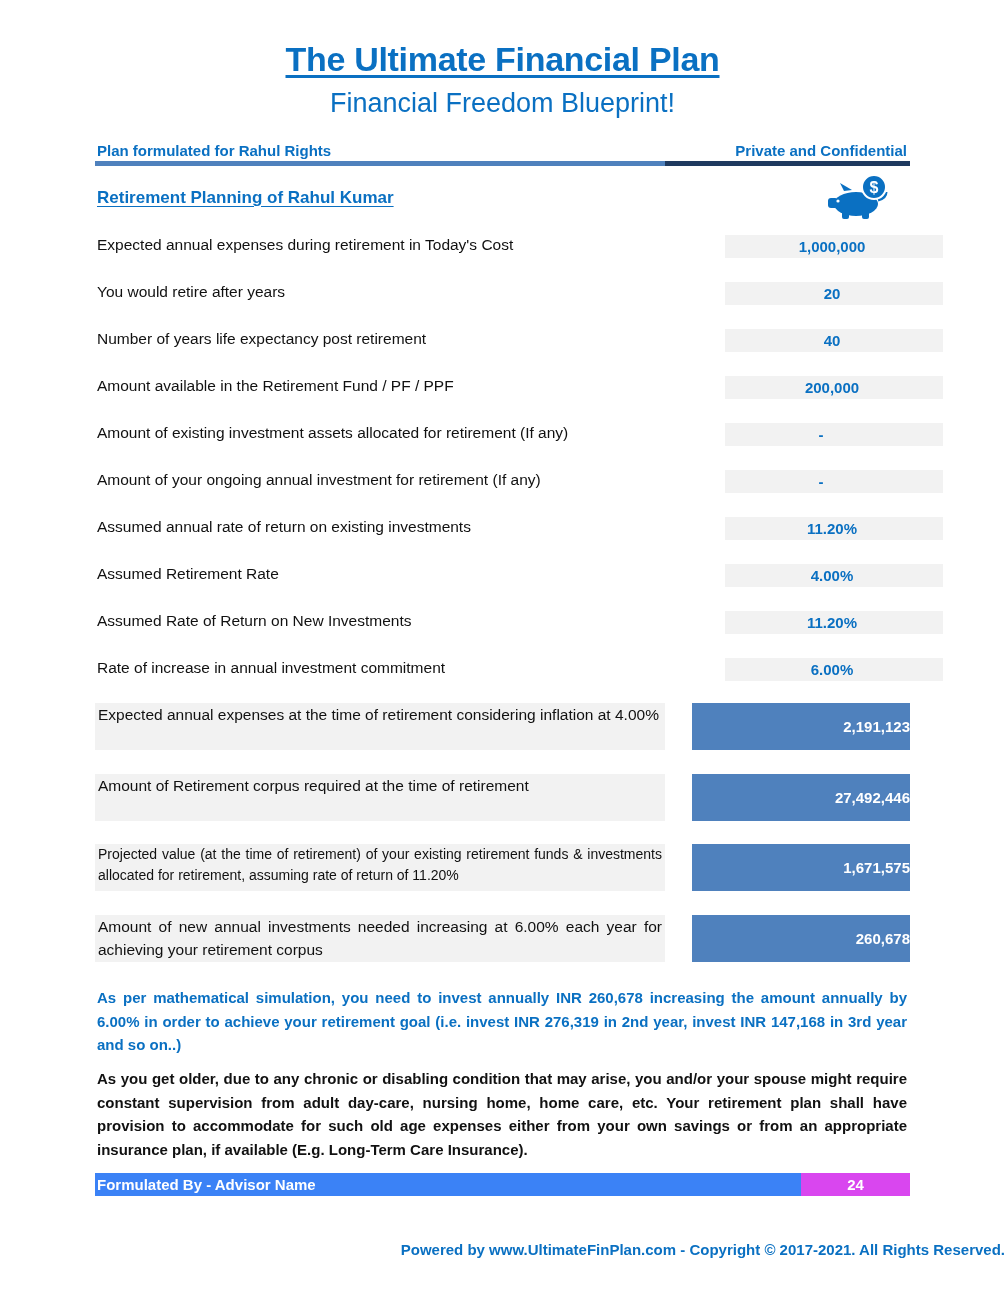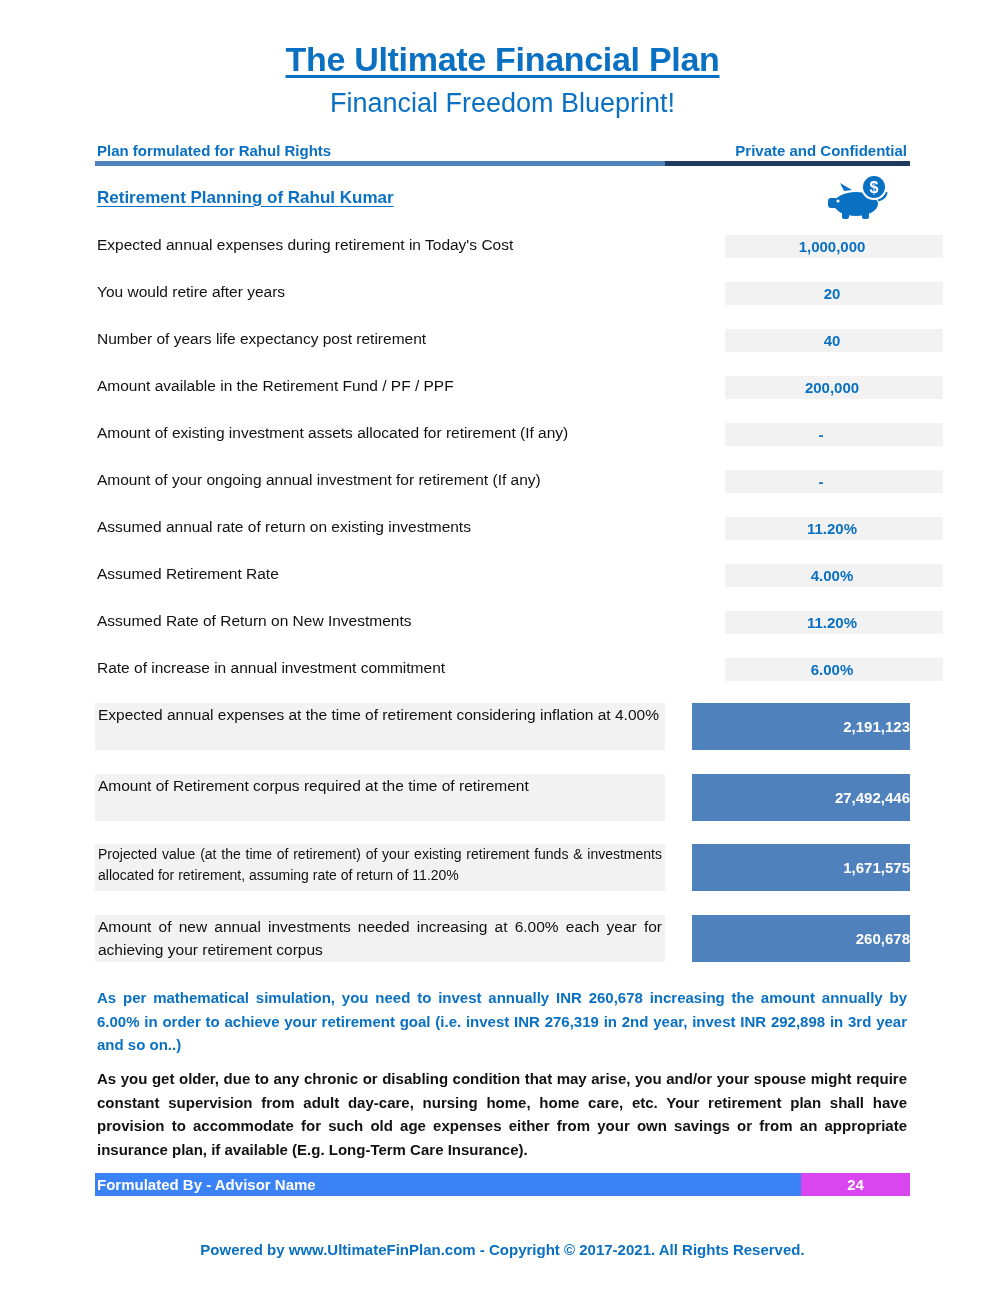--- a/index.html
+++ b/index.html
@@ -60,21 +60,21 @@
   .footer-light {
     left: 95px; top: 1173px; width: 706px; height: 23px; background: #3b82f6;
     color: #fff; font-size: 15px; font-weight: bold; line-height: 23px;
     box-sizing: border-box; padding-left: 2px;
   }
   .footer-dark {
     left: 801px; top: 1173px; width: 109px; height: 23px; background: #d946ef;
     color: #fff; font-size: 15px; font-weight: bold; line-height: 23px; text-align: center;
   }
   .powered {
-    left: 0; width: 1005px; top: 1241px; text-align: center;
+    left: 0; width: 1005px; top: 1241px; text-align: right;
     font-size: 15px; font-weight: bold; color: #0a70c2;
   }
 </style>
 </head>
 <body>
 
 <div class="abs title">The Ultimate Financial Plan</div>
 <div class="abs subtitle">Financial Freedom Blueprint!</div>
 
 <div class="abs hdr-left">Plan formulated for Rahul Rights</div>
@@ -151,19 +151,19 @@
       <span>Projected value (at the time of retirement) of your existing retirement funds &amp; investments allocated for retirement, assuming rate of return of 11.20%</span>
     </div>
   <div class="abs calc-value" style="top:844px">1,671,575</div>
 
   <div class="abs calc-label" style="top:915px">
       <span>Amount of new annual investments needed increasing at 6.00% each year for achieving your retirement corpus</span>
     </div>
   <div class="abs calc-value" style="top:915px">260,678</div>
 </div>
 
-<div class="abs note-blue">As per mathematical simulation, you need to invest annually INR 260,678 increasing the amount annually by 6.00% in order to achieve your retirement goal (i.e. invest INR 276,319 in 2nd year, invest INR 292,898 in 3rd year and so on..)</div>
+<div class="abs note-blue">As per mathematical simulation, you need to invest annually INR 260,678 increasing the amount annually by 6.00% in order to achieve your retirement goal (i.e. invest INR 276,319 in 2nd year, invest INR 147,168 in 3rd year and so on..)</div>
 <div class="abs note-black">As you get older, due to any chronic or disabling condition that may arise, you and/or your spouse might require constant supervision from adult day-care, nursing home, home care, etc. Your retirement plan shall have provision to accommodate for such old age expenses either from your own savings or from an appropriate insurance plan, if available (E.g. Long-Term Care Insurance).</div>
 
 <div class="abs footer-light">Formulated By - Advisor Name</div>
 <div class="abs footer-dark">24</div>
 
 <div class="abs powered">Powered by www.UltimateFinPlan.com - Copyright © 2017-2021. All Rights Reserved.</div>
 
 </body></html>

